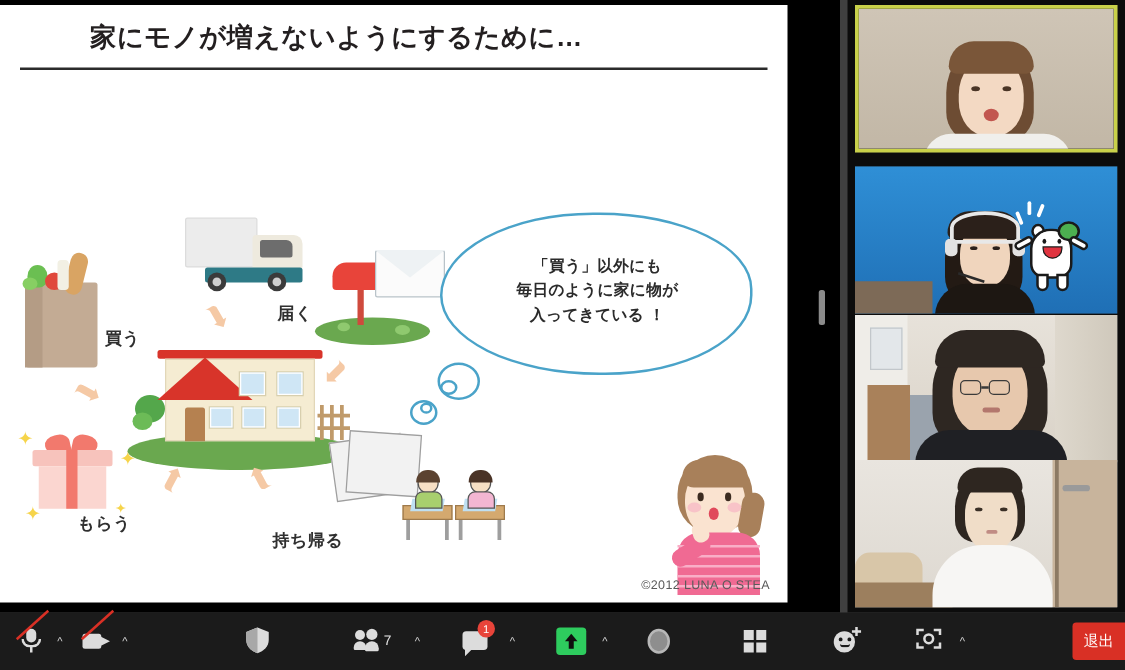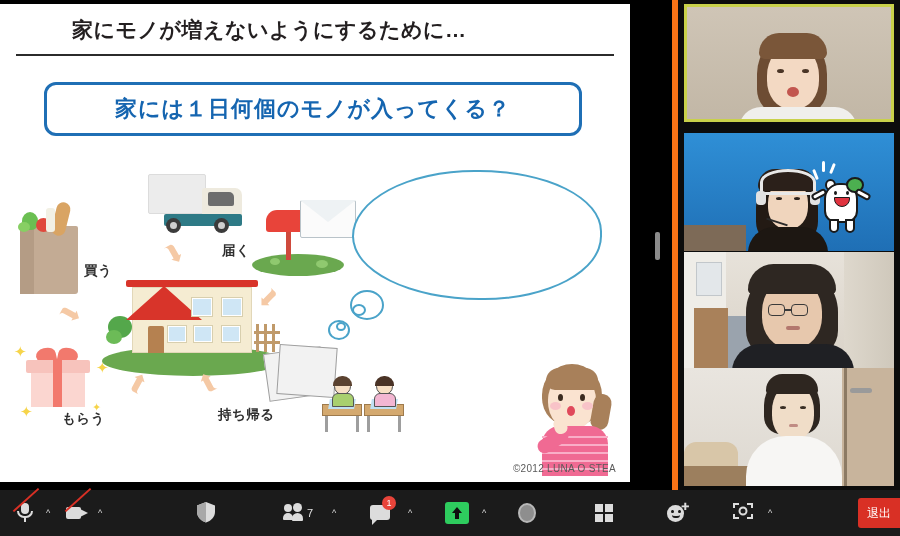--- a/index.html
+++ b/index.html
@@ -2,21 +2,21 @@
 <html><head>
 <meta charset="utf-8">
 <style>
   * { box-sizing: border-box; margin: 0; padding: 0; }
   html, body {
     width: 900px; height: 536px;
     background: #0f0f0f;
     font-family: "Liberation Sans", "DejaVu Sans", sans-serif;
     overflow: hidden;
   }
-  #app { position: relative; width: 900px; height: 536px; background: #f97316; }
+  #app { position: relative; width: 900px; height: 536px; background: #404040; }
 
   
   #stage { position: absolute; left: 0; top: 0; width: 672px; height: 490px; background: #000; }
   #slide {
     position: absolute; left: 0; top: 4px; width: 630px; height: 478px;
     background: #ffffff; overflow: hidden;
   }
   #slide-title-bar {
     position: absolute; left: 16px; top: 14px; width: 598px; height: 38px;
     border-bottom: 2px solid #2b2b2b;
@@ -166,21 +166,21 @@
   #art-woman .arm{position:absolute;left:4px;top:74px;width:34px;height:14px;background:#f06a93;border-radius:8px;transform:rotate(-32deg);}
   #art-woman .hand{position:absolute;left:22px;top:58px;width:13px;height:16px;background:#fae3d0;border-radius:6px;transform:rotate(-18deg);}
 
   
   .arrow { position:absolute; color:#f5c9a5; font-weight:900; line-height:1; }
 
   .cap { position: absolute; font-size: 13.5px; font-weight: 700; color: #2f2f2f; letter-spacing:.5px; }
   #cap-kau   { left: 84px;  top: 258px; }
   #cap-todoku{ left: 222px; top: 238px; }
   #cap-morau { left: 62px;  top: 406px; }
-  #cap-mochi { left: 218px; top: 402px; }
+  #cap-mochi { left: 218px; top: 420px; }
   #copyright { position: absolute; right: 14px; bottom: 8px; font-size: 10px; color: #5a5a5a; letter-spacing: .3px; }
 
   
   #stage-handle { position:absolute; left:655px; top:232px; width:5px; height:28px;
     background:#8b8b8b; border-radius:2px; }
 
   
   #filmstrip { position: absolute; left: 678px; top: 0; width: 222px; height: 490px; background:#0c0c0c; }
   .tile { position:absolute; left:6px; width:210px; height:118px; overflow:hidden; background:#202020; }
   .tile.t1 { top: 4px;   border: 3px solid #c9d14a; }
@@ -251,23 +251,20 @@
 <body>
 
 <div id="app">
 
   <div id="stage">
     <div id="slide">
 
       <div id="slide-title-bar"></div>
       <div id="slide-title">家にモノが増えないようにするために…</div>
 
-      <div id="headline-box">
-        <span id="headline-text">家には１日何個のモノが入ってくる？</span>
-      </div>
 
       <div class="art" id="art-bag">
         <div class="sack"></div>
           <div class="bread"></div>
         <div class="veg1"></div>
           <div class="veg2"></div>
           <div class="veg3"></div>
           <div class="veg4"></div>
       </div>
 
@@ -347,20 +344,21 @@
           <div class="hair" style="left:11px;"></div>
         <div class="torso" style="left:10px;background:#a8cf6e;"></div>
         <div class="head" style="left:54px;"></div>
           <div class="hair" style="left:53px;background:#4a3326;"></div>
         <div class="torso" style="left:52px;background:#f3b6d2;"></div>
       </div>
 
       <div class="bubble"></div>
       <div class="bubble-tail" style="left:352px;top:300px;"></div>
       <div class="bubble-tail" style="left:336px;top:318px;width:10px;height:9px;"></div>
+      <div id="bubble-text">「買う」以外にも<br>毎日のように家に物が<br>入ってきている ！</div>
 
       <div class="art" id="art-woman">
         <div class="hairback"></div>
           <div class="face"></div>
           <div class="fringe"></div>
         <div class="pony"></div>
         <div class="eye e1"></div>
           <div class="eye e2"></div>
         <div class="blush b1"></div>
           <div class="blush b2"></div>

